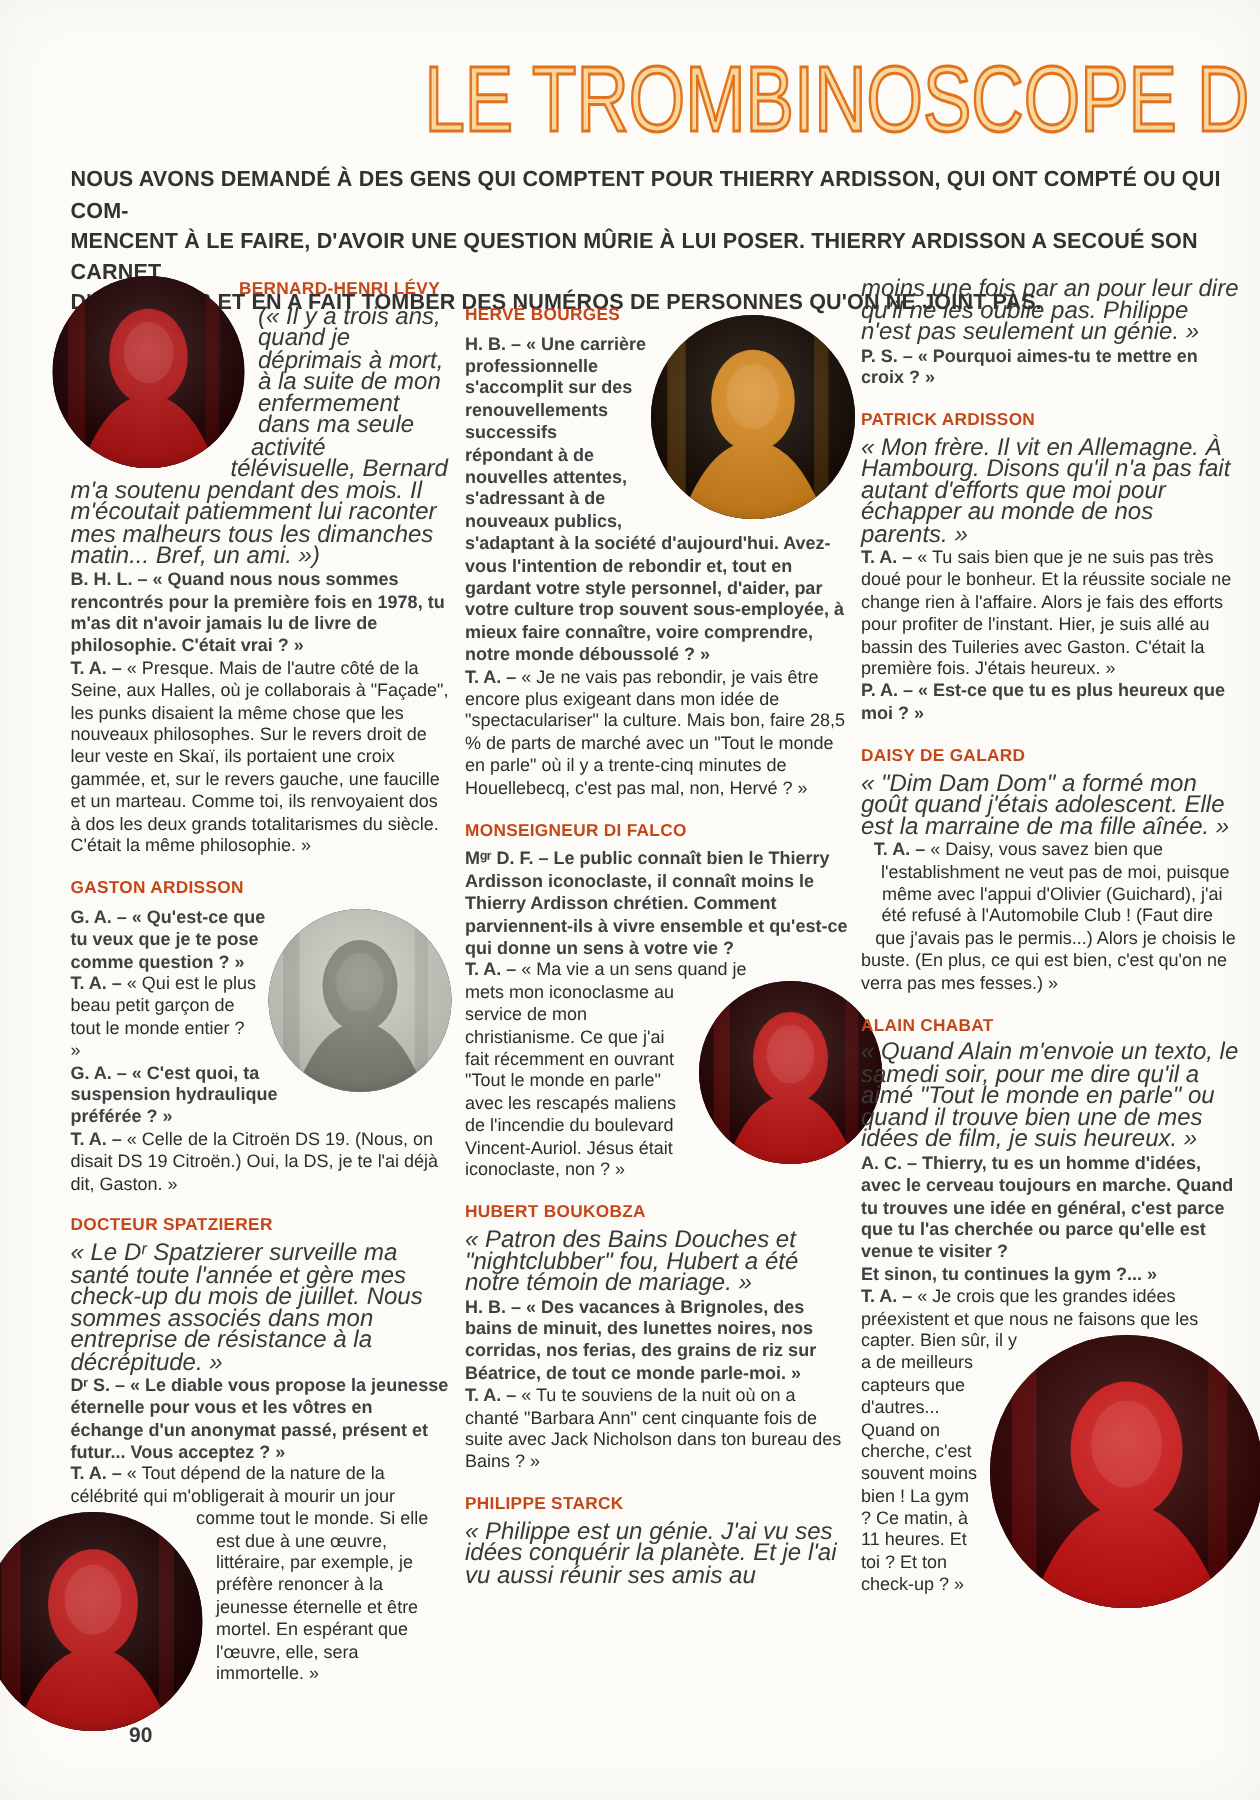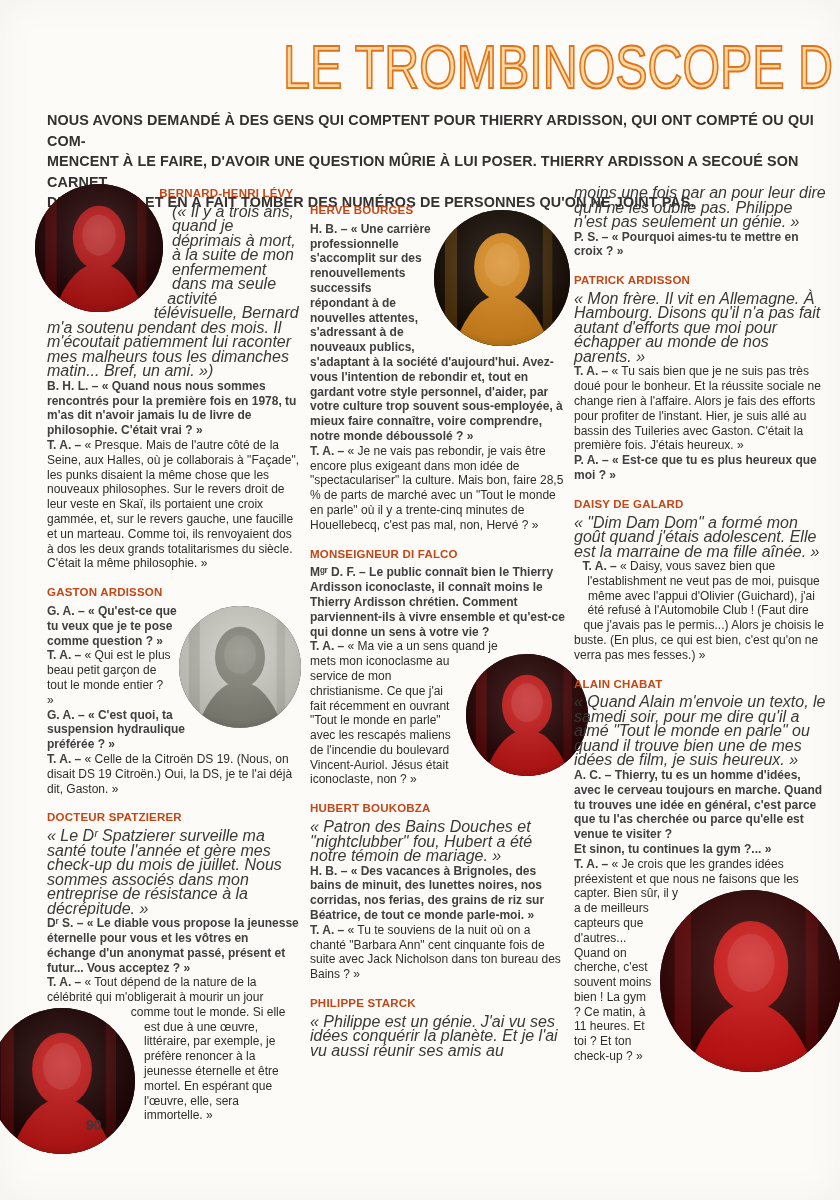--- a/index.html
+++ b/index.html
@@ -30,21 +30,21 @@
   .photo svg{display:block;width:100%;height:100%;}
   .photo-bhl       {float:left; width:128px;height:128px;margin:-2px 9px 4px -12px;}
   .photo-gaston    {float:right;width:122px;height:122px;margin:2px -2px 5px 7px;}
   .photo-spatzierer{float:left; width:146px;height:146px;margin:3px 9px 4px -58px;}
   .photo-bourges   {float:right;width:136px;height:136px;margin:-12px -4px 5px 7px;}
   .photo-difalco   {float:right;width:122px;height:122px;margin:0 -22px 5px 7px;}
   .photo-chabat    {float:right;width:182px;height:182px;margin:4px -12px 5px 7px;}
   
   .spacer-gutter{float:left;width:16px;height:76px;margin-top:74px;
                  shape-outside:circle(52px at -38px 38px);}
-  #pagenum{position:absolute;left:86px;top:1117px;margin:0;font-weight:bold;
+  #pagenum{position:absolute;left:86px;top:1148px;margin:0;font-weight:bold;
            font-size:14px;color:#3a3a3a;}
 </style>
 </head>
 <body>
 
 <div id="page">
   <h1 id="title">LE TROMBINOSCOPE D</h1>
   <p id="intro">NOUS AVONS DEMANDÉ À DES GENS QUI COMPTENT POUR THIERRY ARDISSON, QUI ONT COMPTÉ OU QUI COM-
 MENCENT À LE FAIRE, D'AVOIR UNE QUESTION MÛRIE À LUI POSER. THIERRY ARDISSON A SECOUÉ SON CARNET
 D'ADRESSES ET EN A FAIT TOMBER DES NUMÉROS DE PERSONNES QU'ON NE JOINT PAS.</p>

